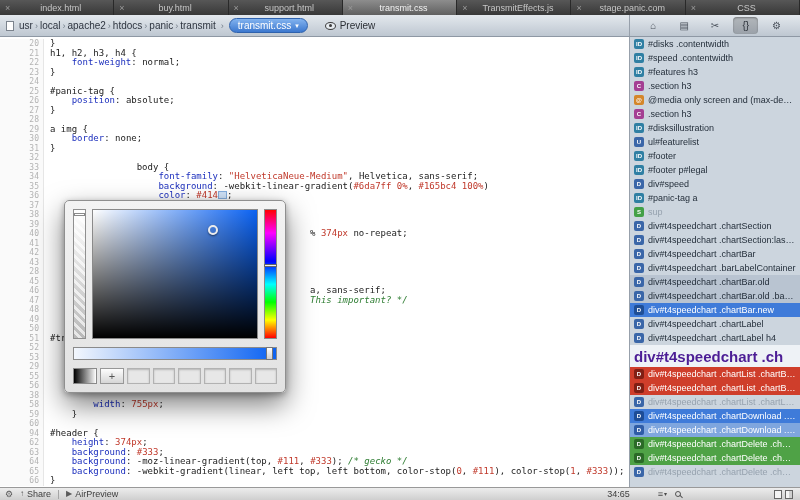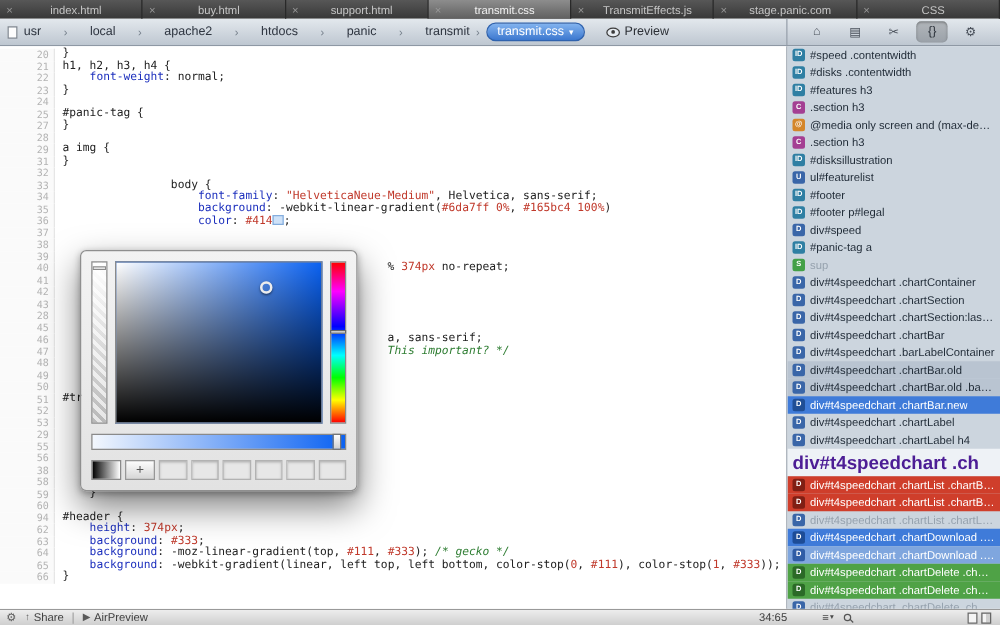--- a/index.html
+++ b/index.html
@@ -12,21 +12,21 @@
   .tab { flex:1; display:flex; align-items:center; gap:3px; padding:0 5px; border-right:1px solid #292929;
          color:#c6c6c6; font-size:9px; line-height:14px; overflow:hidden; white-space:nowrap; }
   .tab.active { background:linear-gradient(#8d8d8d,#606060); color:#f3f3f3; }
   .tab-x { color:#9a9a9a; font-size:9px; flex:none; }
   .tab-label { flex:1; text-align:center; overflow:hidden; text-overflow:ellipsis; }
 
   
   .topbar { height:22px; display:flex; background:linear-gradient(#e3e8ed,#bec7d1); border-bottom:1px solid #8e98a4; }
   .pathzone { width:630px; display:flex; align-items:center; padding:0 6px; gap:5px; border-right:1px solid #97a0ab; }
   .file-icon { width:8px; height:10px; background:#fdfdfd; border:1px solid #7b838d; flex:none; }
-  .crumbs { display:flex; align-items:center; gap:18px; }
+  .crumbs { display:flex; align-items:center; gap:2px; }
   .crumb { font-size:10px; color:#2e3540; }
   .crumb-sep { font-size:9px; color:#76808c; }
   .current-pill { display:flex; align-items:center; gap:4px; background:linear-gradient(#82b3ef,#3c78cf);
                   border:1px solid #2f62ad; color:#fff; font-size:10px; padding:1px 8px; border-radius:9px; }
   .pill-caret { font-size:7px; }
   .preview-btn { margin-left:12px; display:flex; align-items:center; gap:4px; font-size:10px; color:#2b2f35; }
   .eye { width:11px; height:8px; border:1px solid #3c3c3c; border-radius:50%; position:relative; background:#e6ebf0; flex:none; }
   .eye::after { content:""; position:absolute; left:3px; top:1.5px; width:3px; height:3px; border-radius:50%; background:#3c3c3c; }
   .sidebartools { flex:1; display:flex; align-items:center; justify-content:space-around; padding:0 8px; }
   .tool-icon { font-size:10px; color:#49505a; width:25px; height:17px; display:flex; align-items:center;
@@ -175,23 +175,25 @@
 
   <div class="main">
     <div class="editor">
       <div class="codewrap">
           <div class="codeline"><span class="gutter">20</span><span class="codetext"><span class="plain">}</span></span></div>
           <div class="codeline"><span class="gutter">21</span><span class="codetext"><span class="plain">h1, h2, h3, h4 {</span></span></div>
           <div class="codeline"><span class="gutter">22</span><span class="codetext"><span class="plain">    </span><span class="prop">font-weight</span><span class="plain">: </span><span class="val">normal</span><span class="plain">;</span></span></div>
           <div class="codeline"><span class="gutter">23</span><span class="codetext"><span class="plain">}</span></span></div>
           <div class="codeline"><span class="gutter">24</span><span class="codetext"></span></div>
           <div class="codeline"><span class="gutter">25</span><span class="codetext"><span class="plain">#panic-tag {</span></span></div>
+          <div class="codeline"><span class="gutter">26</span><span class="codetext"><span class="plain">    </span><span class="prop">position</span><span class="plain">: </span><span class="val">absolute</span><span class="plain">;</span></span></div>
           <div class="codeline"><span class="gutter">27</span><span class="codetext"><span class="plain">}</span></span></div>
           <div class="codeline"><span class="gutter">28</span><span class="codetext"></span></div>
           <div class="codeline"><span class="gutter">29</span><span class="codetext"><span class="plain">a img {</span></span></div>
+          <div class="codeline"><span class="gutter">30</span><span class="codetext"><span class="plain">    </span><span class="prop">border</span><span class="plain">: </span><span class="val">none</span><span class="plain">;</span></span></div>
           <div class="codeline"><span class="gutter">31</span><span class="codetext"><span class="plain">}</span></span></div>
           <div class="codeline"><span class="gutter">32</span><span class="codetext"></span></div>
           <div class="codeline"><span class="gutter">33</span><span class="codetext"><span class="plain">                body {</span></span></div>
           <div class="codeline"><span class="gutter">34</span><span class="codetext"><span class="plain">                    </span><span class="prop">font-family</span><span class="plain">: </span><span class="str">"HelveticaNeue-Medium"</span><span class="plain">, Helvetica, sans-serif;</span></span></div>
           <div class="codeline"><span class="gutter">35</span><span class="codetext"><span class="plain">                    </span><span class="prop">background</span><span class="plain">: </span><span class="val">-webkit-linear-gradient(</span><span class="num">#6da7ff</span><span class="plain"> </span><span class="num">0%</span><span class="plain">, </span><span class="num">#165bc4</span><span class="plain"> </span><span class="num">100%</span><span class="val">)</span></span></div>
           <div class="codeline"><span class="gutter">36</span><span class="codetext"><span class="plain">                    </span><span class="prop">color</span><span class="plain">: </span><span class="num">#414</span><span class="caret"></span><span class="plain">;</span></span></div>
           <div class="codeline"><span class="gutter">37</span><span class="codetext"></span></div>
           <div class="codeline"><span class="gutter">38</span><span class="codetext"></span></div>
           <div class="codeline"><span class="gutter">39</span><span class="codetext"></span></div>
           <div class="codeline"><span class="gutter">40</span><span class="codetext"><span class="plain">                                                </span><span class="plain">% </span><span class="num">374px</span><span class="plain"> no-repeat;</span></span></div>
@@ -219,25 +221,25 @@
           <div class="codeline"><span class="gutter">62</span><span class="codetext"><span class="plain">    </span><span class="prop">height</span><span class="plain">: </span><span class="num">374px</span><span class="plain">;</span></span></div>
           <div class="codeline"><span class="gutter">63</span><span class="codetext"><span class="plain">    </span><span class="prop">background</span><span class="plain">: </span><span class="num">#333</span><span class="plain">;</span></span></div>
           <div class="codeline"><span class="gutter">64</span><span class="codetext"><span class="plain">    </span><span class="prop">background</span><span class="plain">: </span><span class="val">-moz-linear-gradient</span><span class="plain">(top, </span><span class="num">#111</span><span class="plain">, </span><span class="num">#333</span><span class="plain">); </span><span class="com">/* gecko */</span></span></div>
           <div class="codeline"><span class="gutter">65</span><span class="codetext"><span class="plain">    </span><span class="prop">background</span><span class="plain">: </span><span class="val">-webkit-gradient</span><span class="plain">(linear, left top, left bottom, color-stop(</span><span class="num">0</span><span class="plain">, </span><span class="num">#111</span><span class="plain">), color-stop(</span><span class="num">1</span><span class="plain">, </span><span class="num">#333</span><span class="plain">));</span></span></div>
           <div class="codeline"><span class="gutter">66</span><span class="codetext"><span class="plain">}</span></span></div>
         </div>
     </div>
     <div class="sidebar">
         <div class="navrow v-normal">
           <span class="icon" style="background: rgb(47, 127, 163);">ID</span>
+          <span class="lbl">#disks .contentwidth</span>
+        </div>
+        <div class="navrow v-normal">
+          <span class="icon" style="background: rgb(47, 127, 163);">ID</span>
           <span class="lbl">#speed .contentwidth</span>
-        </div>
-        <div class="navrow v-normal">
-          <span class="icon" style="background: rgb(47, 127, 163);">ID</span>
-          <span class="lbl">#disks .contentwidth</span>
         </div>
         <div class="navrow v-normal">
           <span class="icon" style="background: rgb(47, 127, 163);">ID</span>
           <span class="lbl">#features h3</span>
         </div>
         <div class="navrow v-normal">
           <span class="icon" style="background: rgb(164, 63, 147);">C</span>
           <span class="lbl">.section h3</span>
         </div>
         <div class="navrow v-normal">
@@ -268,24 +270,20 @@
           <span class="icon" style="background: rgb(58, 102, 168);">D</span>
           <span class="lbl">div#speed</span>
         </div>
         <div class="navrow v-normal">
           <span class="icon" style="background: rgb(47, 127, 163);">ID</span>
           <span class="lbl">#panic-tag a</span>
         </div>
         <div class="navrow v-normal muted">
           <span class="icon" style="background: rgb(67, 160, 71);">S</span>
           <span class="lbl">sup</span>
-        </div>
-        <div class="navrow v-normal">
-          <span class="icon" style="background: rgb(58, 102, 168);">D</span>
-          <span class="lbl">div#t4speedchart .chartContainer</span>
         </div>
         <div class="navrow v-normal">
           <span class="icon" style="background: rgb(58, 102, 168);">D</span>
           <span class="lbl">div#t4speedchart .chartSection</span>
         </div>
         <div class="navrow v-normal">
           <span class="icon" style="background: rgb(58, 102, 168);">D</span>
           <span class="lbl">div#t4speedchart .chartSection:last-child</span>
         </div>
         <div class="navrow v-normal">

